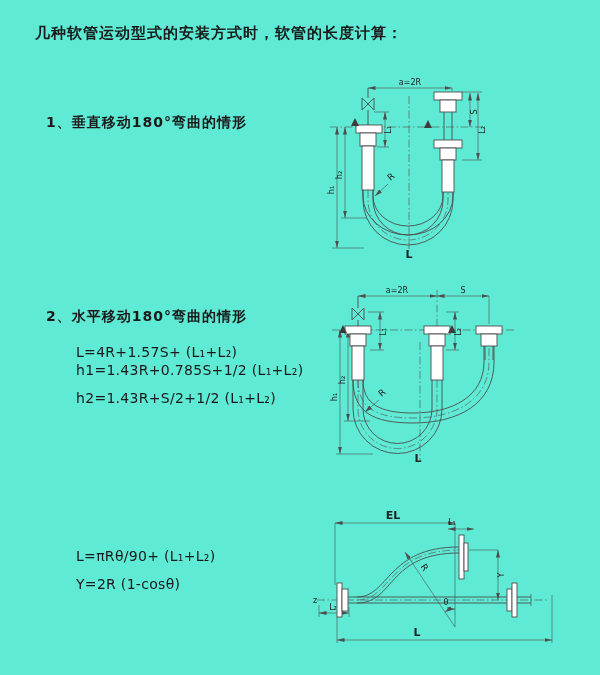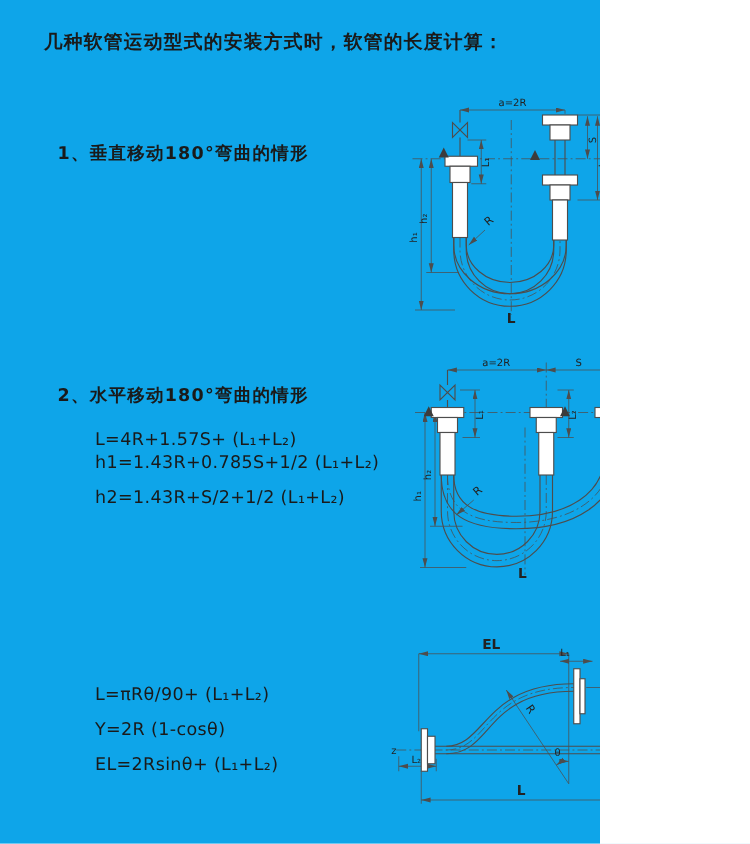--- a/index.html
+++ b/index.html
@@ -1,16 +1,16 @@
 <!DOCTYPE html>
 <html><head>
 <meta charset="utf-8">
 <style>
   html,body{margin:0;padding:0;background:#fff;}
-  .page{position:relative;width:480px;height:675px;background:#0ea5e9;overflow:hidden;
+  .page{position:relative;width:600px;height:675px;background:#5eead4;overflow:hidden;
         font-family:"DejaVu Sans","Liberation Sans",sans-serif;color:#1a1a1a;}
   .title{position:absolute;left:35px;top:24px;font-size:15px;font-weight:bold;letter-spacing:1px;}
   .sec-heading{position:absolute;left:46px;font-size:14px;font-weight:bold;letter-spacing:1px;}
   .formula{position:absolute;left:76px;font-size:14px;letter-spacing:0.3px;}
   .dwg{position:absolute;}
   
   .ln{fill:none;stroke:#4d4d4d;stroke-width:0.9;}
   .thin{fill:none;stroke:#4d4d4d;stroke-width:0.6;}
   .dd{stroke-dasharray:8 2.5 1.5 2.5;}
   .fit{fill:#ffffff;stroke:#4d4d4d;stroke-width:0.9;}
@@ -200,21 +200,20 @@
     <g>
       <text class="labm" transform="translate(66,113) rotate(-40)" text-anchor="middle">R</text>
       <line class="thin" x1="61" y1="118" x2="47" y2="130" marker-end="url(#m2)"></line>
     </g>
 
     <text class="lab2" x="100" y="180" text-anchor="middle">L</text>
   </svg>
 
   <div class="formula" style="top:548px;">L=πRθ/90+ (L₁+L₂)</div>
   <div class="formula" style="top:576px;">Y=2R (1-cosθ)</div>
-  <div class="formula" style="top:604px;">EL=2Rsinθ+ (L₁+L₂)</div>
 
   <svg class="dwg" style="left:305px;top:505px;" width="298" height="148" viewBox="0 0 298 148">
     <defs>
       <marker id="m3" markerWidth="8" markerHeight="5" refX="7.5" refY="2" orient="auto-start-reverse" markerUnits="userSpaceOnUse">
         <path d="M0,0L7.5,2L0,4Z" fill="#4d4d4d"></path>
       </marker>
     </defs>
 
     <line class="thin dd" x1="12" y1="95" x2="242" y2="95"></line>
 

